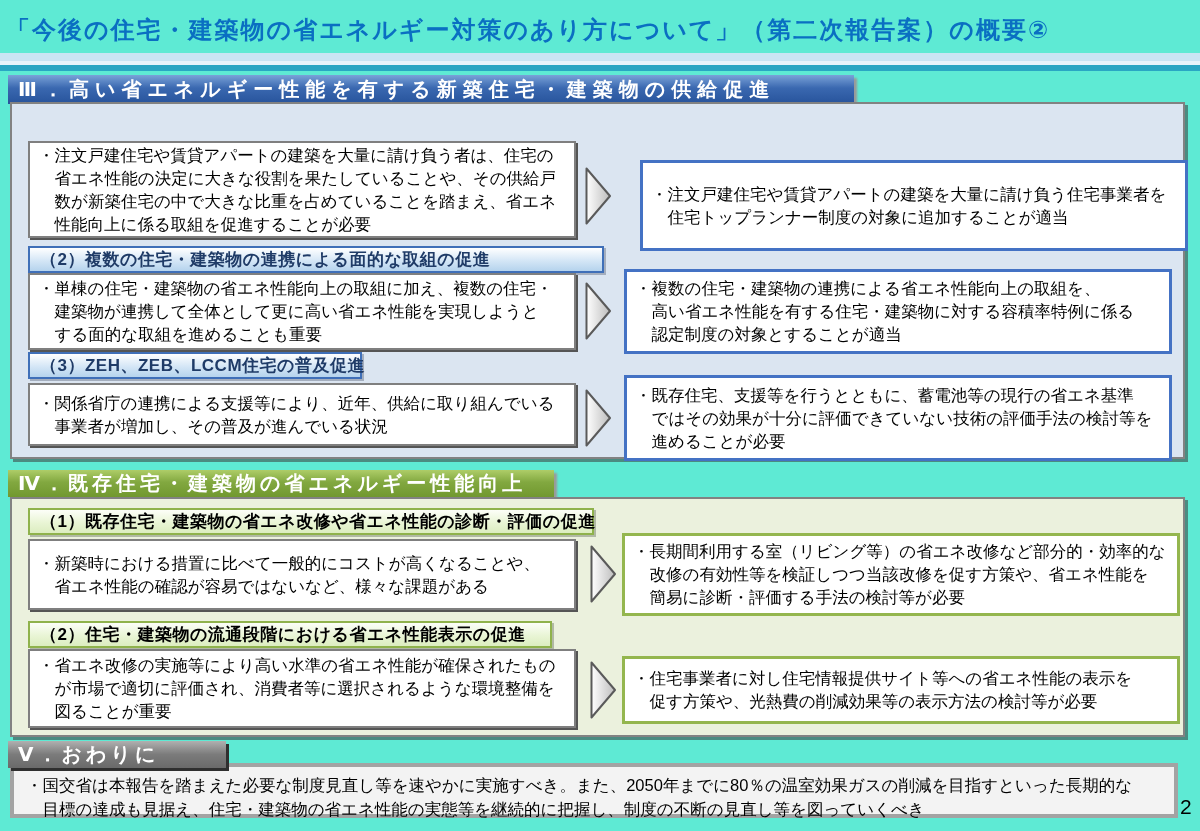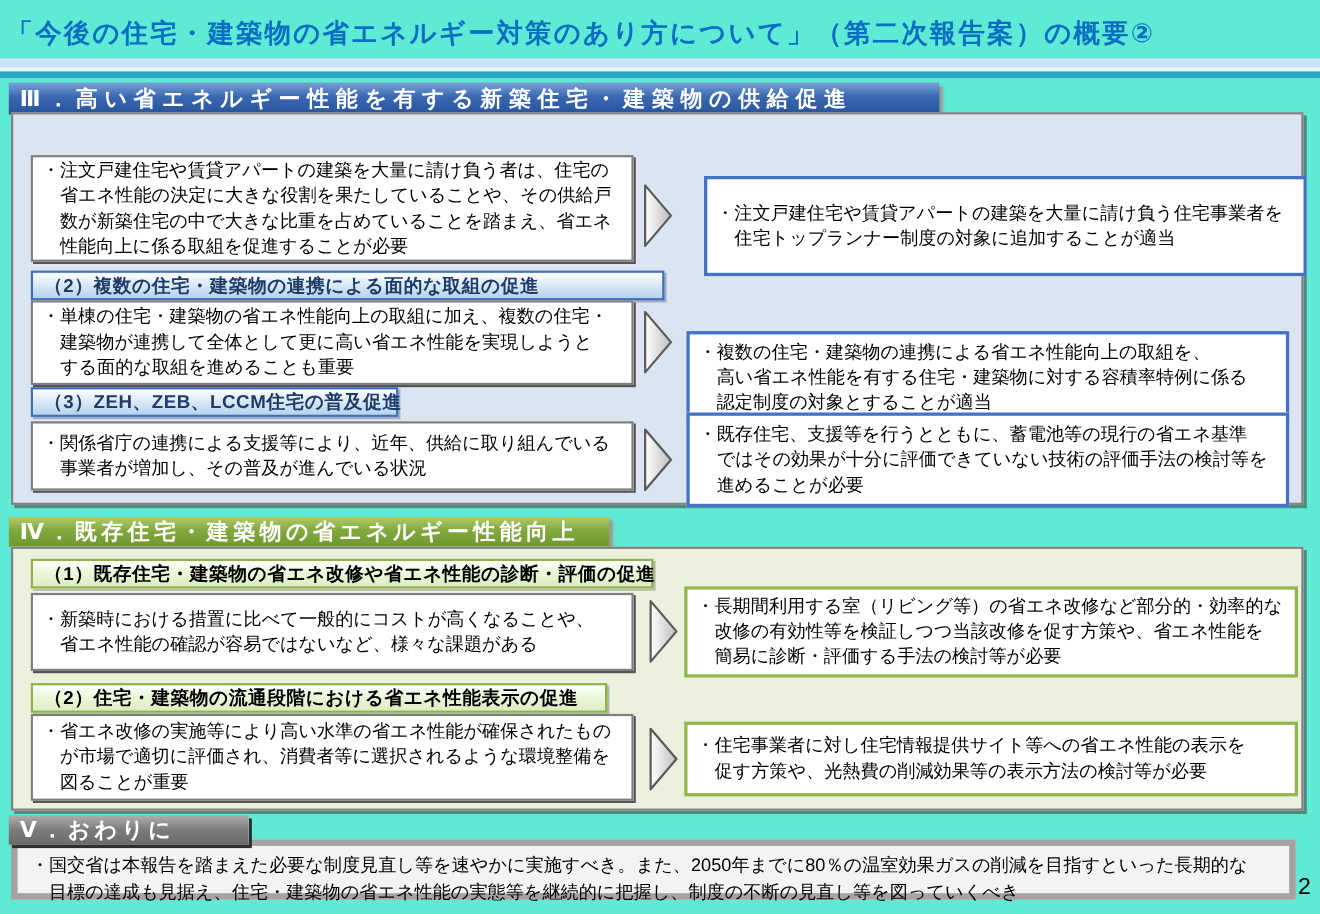--- a/index.html
+++ b/index.html
@@ -42,21 +42,21 @@
   .box{position:absolute;display:flex;align-items:center;background:#fff;
        padding:12px 8px;font-size:16.5px;line-height:23px;box-sizing:border-box;}
   .box .txt{white-space:pre-line;}
   .statement{border:2px solid #7f7f7f;box-shadow:2px 2px 0 #555555;}
   .pblue{border:3px solid #4472c4;}
   .pgreen{border:3px solid #94b64e;}
 
   .arrow{position:absolute;}
 
   .note5{position:absolute;left:10px;top:763px;width:1168px;height:55px;background:#f3f3f3;
-         border:6px solid #a3a3a3;box-sizing:border-box;padding:6px 10px 16px 12px;
+         border:4px solid #a3a3a3;box-sizing:border-box;padding:6px 10px 16px 12px;
          font-size:16.5px;line-height:24px;z-index:2;}
   .note5 .txt{white-space:pre-line;}
 
   .pagenum{position:absolute;left:1180px;top:795px;font-size:21px;color:#000;}
 </style>
 </head>
 <body>
 
 <div class="slide">
 
@@ -90,21 +90,21 @@
 
   <div class="subhdr blue" style="left:28px;top:246px;width:576px;">（2）複数の住宅・建築物の連携による面的な取組の促進</div>
   <div class="box statement" style="left:28px;top:273px;width:548px;height:77px;">
     <span class="txt">・単棟の住宅・建築物の省エネ性能向上の取組に加え、複数の住宅・
 　建築物が連携して全体として更に高い省エネ性能を実現しようと
 　する面的な取組を進めることも重要</span>
   </div>
   <svg class="arrow" style="left:585px;top:282px;" width="27" height="58" viewBox="0 0 27 58">
     <polygon points="1.5,1.5 25,29 1.5,56.5" fill="url(#agrad)" stroke="#5a5a5a" stroke-width="2" stroke-linejoin="round"></polygon>
   </svg>
-  <div class="box pblue" style="left:624px;top:269px;width:548px;height:85px;margin-top:32px;">
+  <div class="box pblue" style="left:624px;top:269px;width:548px;height:85px;">
     <span class="txt">・複数の住宅・建築物の連携による省エネ性能向上の取組を、
 　高い省エネ性能を有する住宅・建築物に対する容積率特例に係る
 　認定制度の対象とすることが適当</span>
   </div>
 
   <div class="subhdr blue" style="left:28px;top:352px;width:334px;">（3）ZEH、ZEB、LCCM住宅の普及促進</div>
   <div class="box statement" style="left:28px;top:383px;width:548px;height:63px;">
     <span class="txt">・関係省庁の連携による支援等により、近年、供給に取り組んでいる
 　事業者が増加し、その普及が進んでいる状況</span>
   </div>

